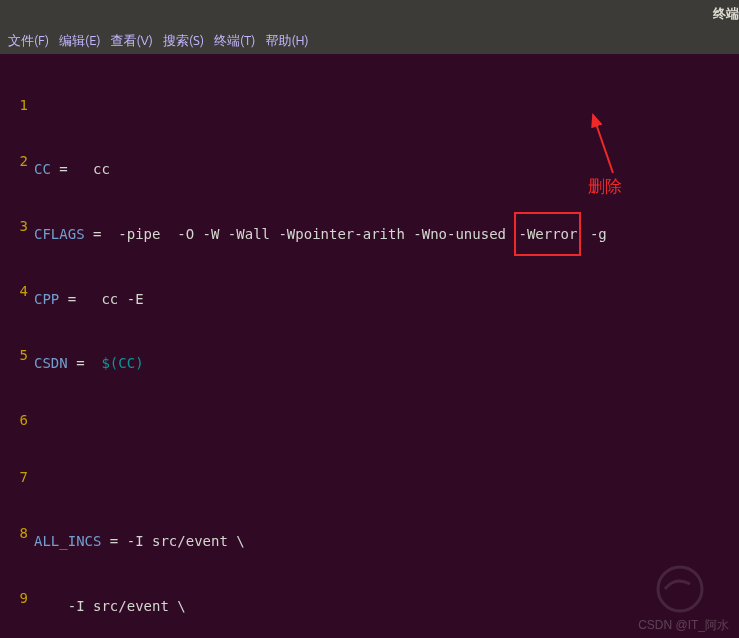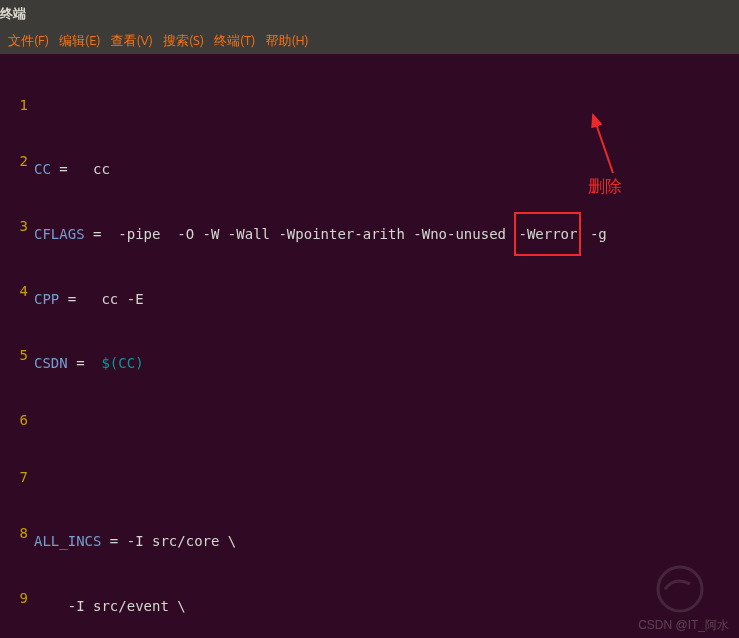--- a/index.html
+++ b/index.html
@@ -13,29 +13,29 @@
       font-size: 14px;
       color: #d3d7cf;
       width: 739px;
       height: 638px;
       overflow: hidden;
       position: relative;
     }
     .title-bar {
       background: #3c3b37;
       color: #dfdbd2;
-      text-align: left;
+      text-align: right;
       padding: 5px 0;
       font-family: "Ubuntu", sans-serif;
       font-size: 13px;
       font-weight: bold;
     }
     .menu-bar {
       background: #3c3b37;
-      color: #f97316;
+      color: #c4b5fd;
       padding: 4px 8px;
       font-family: "Ubuntu", sans-serif;
       font-size: 13px;
       display: flex;
       gap: 10px;
     }
     .menu-item {
       cursor: pointer;
     }
     .editor {
@@ -119,21 +119,21 @@
 </div>
 
 <div class="editor">
   <div class="line"><span class="gutter">1</span><span class="code"></span></div>
   <div class="line"><span class="gutter">2</span><span class="code"><span class="kw">CC</span><span> =   cc</span></span></div>
   <div class="line"><span class="gutter">3</span><span class="code"><span class="kw">CFLAGS</span><span> =  -pipe  -O -W -Wall -Wpointer-arith -Wno-unused </span><span class="boxed">-Werror</span><span> -g</span></span></div>
   <div class="line"><span class="gutter">4</span><span class="code"><span class="kw">CPP</span><span> =   cc -E</span></span></div>
   <div class="line"><span class="gutter">5</span><span class="code"><span class="kw">CSDN</span><span> =  </span><span class="special">$(</span><span class="special">CC</span><span class="special">)</span></span></div>
   <div class="line"><span class="gutter">6</span><span class="code"></span></div>
   <div class="line"><span class="gutter">7</span><span class="code"></span></div>
-  <div class="line"><span class="gutter">8</span><span class="code"><span class="kw">ALL_INCS</span><span> = -I src/core \</span></span></div>
+  <div class="line"><span class="gutter">8</span><span class="code"><span class="kw">ALL_INCS</span><span> = -I src/event \</span></span></div>
   <div class="line"><span class="gutter">9</span><span class="code">    -I src/event \</span></div>
   
   
   
   
   
   
   
   
   

